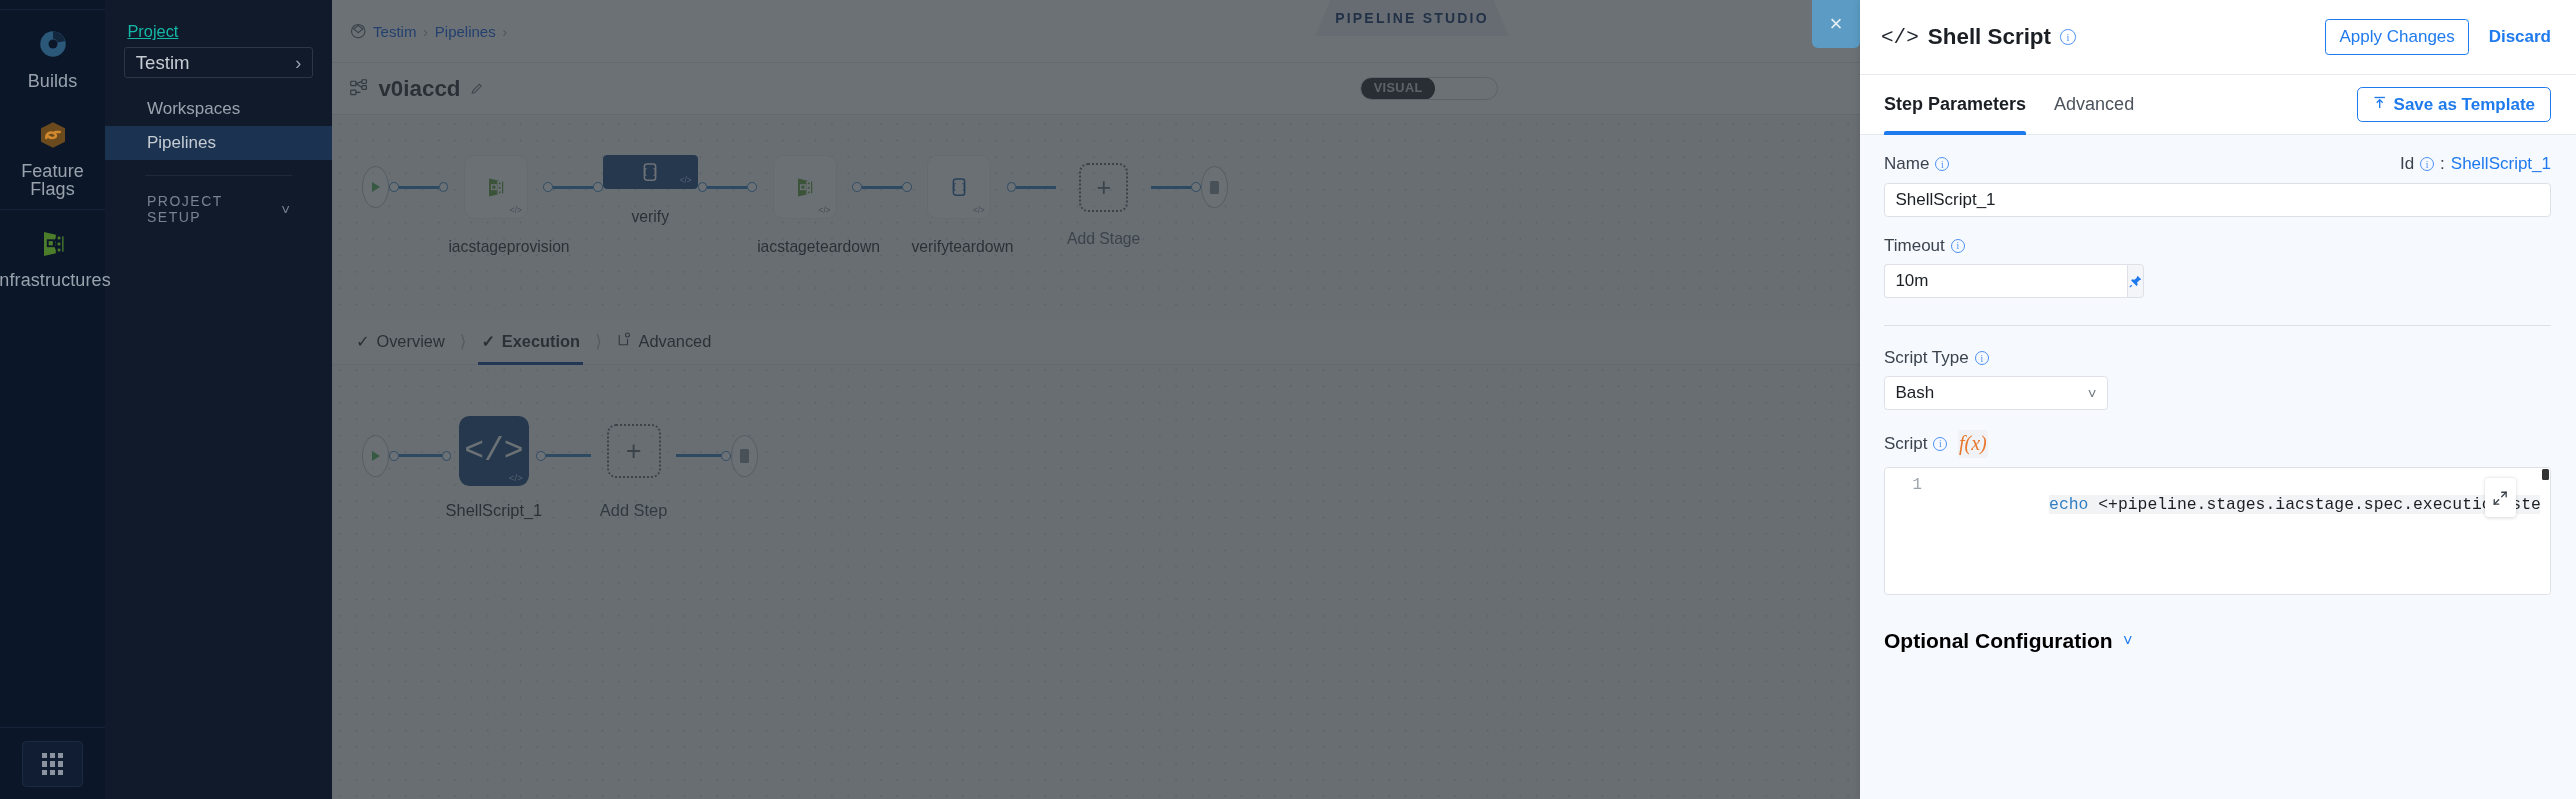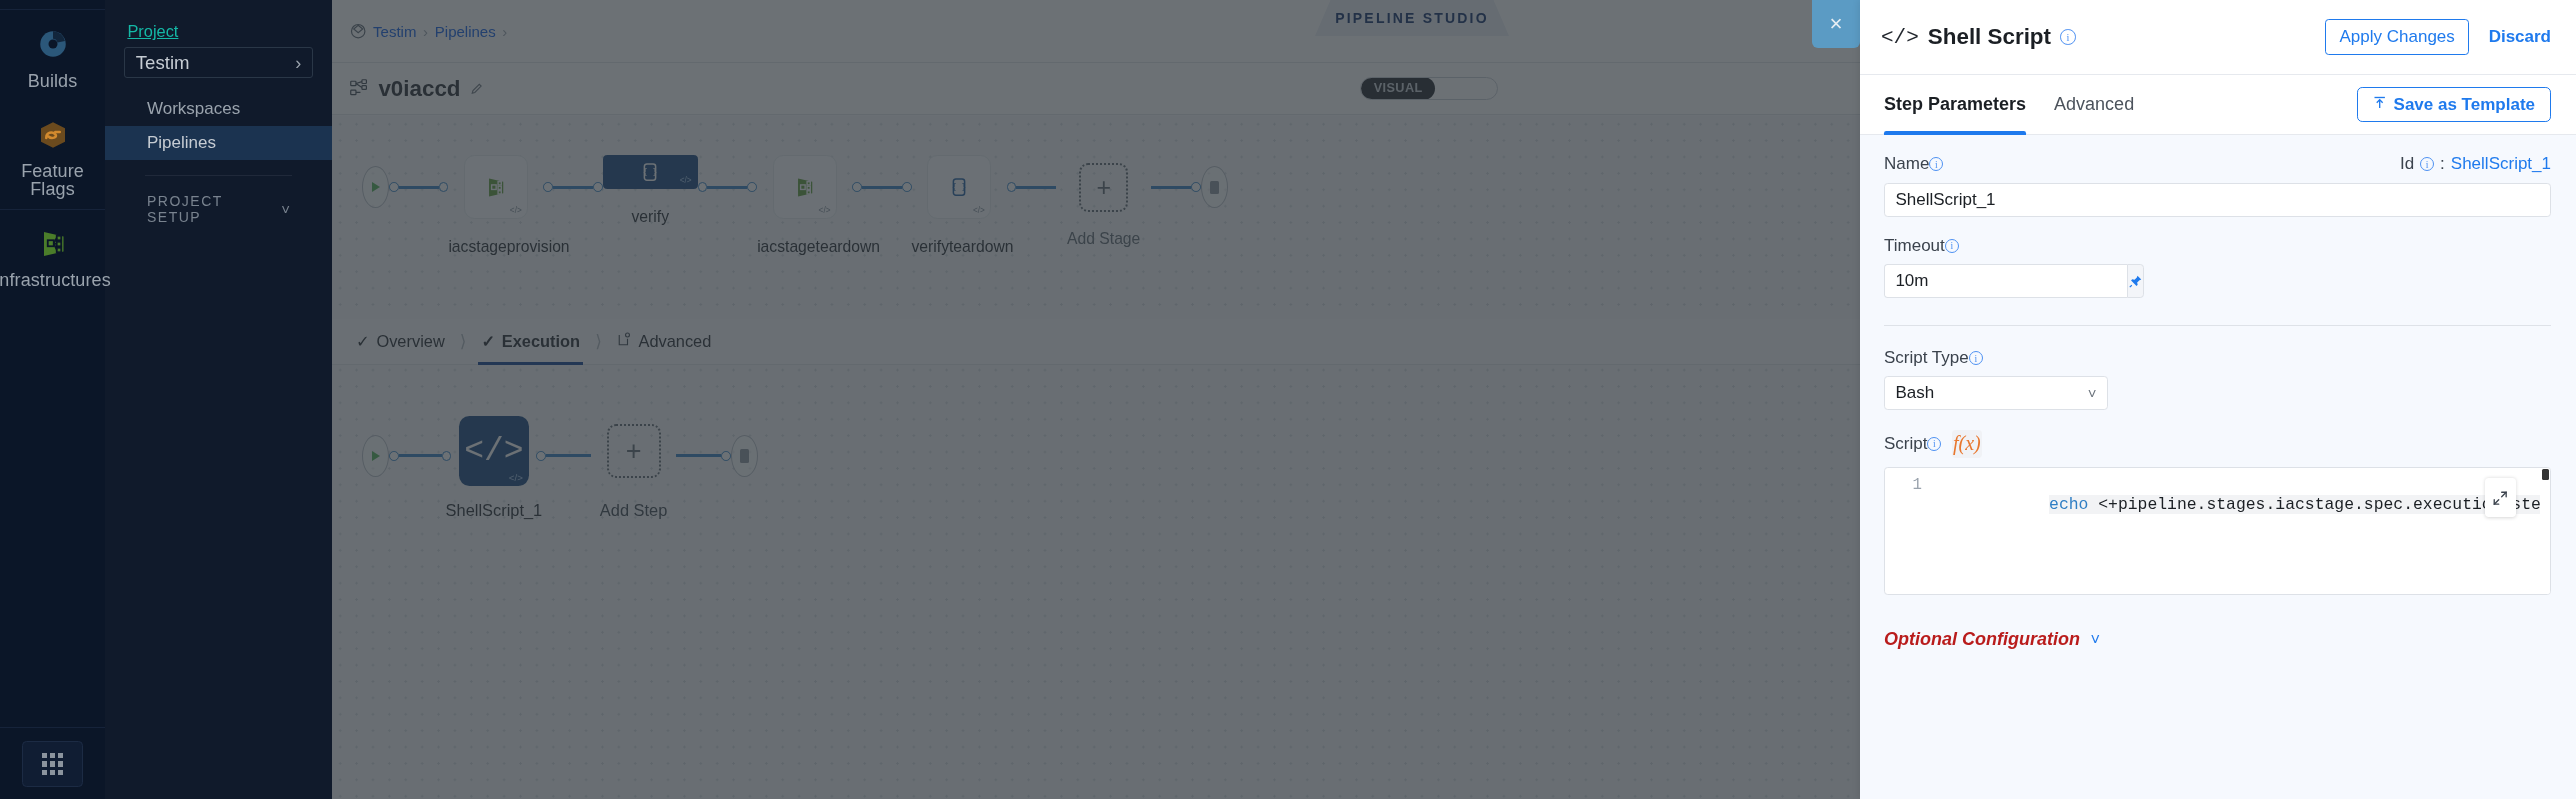--- a/index.html
+++ b/index.html
@@ -209,21 +209,21 @@
   }
   .dr-tab.active { color: #1b1f24; font-weight: bold; }
   .dr-tab.active::after { content:""; position:absolute; left:0; right:0; bottom:0; height:3.7px; background:#1f7aed; border-radius:2.2px 2.2px 0 0;}
   .btn-template {
     margin-left: auto; border: 0.7px solid #1f7aed; color: #1f7aed; background: #fff;
     border-radius: 5.2px; padding: 6.7px 15px; font-size: 17px; cursor: pointer;
     display: flex; align-items: center; gap: 6.7px; font-family: inherit; font-weight:bold;
   }
 
   .dr-body { flex: 1; padding: 19.4px 25px 0 24px; overflow: hidden; }
-  .fld-label { font-size: 17px; color: #3b434d; display: flex; align-items: center; gap: 0; }
+  .fld-label { font-size: 17px; color: #3b434d; display: flex; align-items: center; gap: 6px; }
   .row-between { display: flex; align-items: center; justify-content: space-between; }
   .id-row { display: flex; align-items: center; gap: 6px; font-size: 17px; color: #3b434d; }
   .id-row .val { color: #1f7aed; }
   .inp {
     margin-top: 8.2px; height: 34px; background: #fff; border: 0.7px solid #dde1e7;
     border-radius: 3.7px; font-size: 17px; color: #1b1f24; padding: 0 10.4px; width: 100%;
     font-family: inherit;
   }
   .inp-timeout-wrap { margin-top: 8.2px; display: flex; width: 216px; }
   .inp-timeout {
@@ -262,21 +262,21 @@
   .code-line { background: #f2f3f5; display: inline-block; padding-right: 298px; }
   .kw { color: #2f7ec4; }
   .ed-scroll-v { position:absolute; right:0; top:0; width:9.7px; height:128px; background:#fff; }
   .ed-scroll-v i { position:absolute; right:1.5px; top:1.5px; width:6.7px; height:10.4px; background:#333; border-radius:1.5px; display:block;}
   .expand-btn {
     position: absolute; right: 34px; top: 10.4px; width: 31px; height: 39px; background: #fff;
     border-radius: 3.7px; display: flex; align-items: center; justify-content: center;
     box-shadow: 0 0.7px 3.7px rgba(0,0,0,.16); cursor: pointer; z-index: 3;
   }
   .optcfg { margin-top: 34px; display: flex; align-items: center; gap: 10.4px; cursor: pointer; }
-  .optcfg .t { font-size: 18px; font-weight: bold; color: #b91c1c; font-style: italic; }
+  .optcfg .t { font-size: 21px; font-weight: bold; color: #000000; }
   .optcfg .c { color: #1f7aed; font-size: 16.4px; }
 </style>
 </head>
 <body>
 
 <div id="root">
 
   <div class="rail">
 
 

